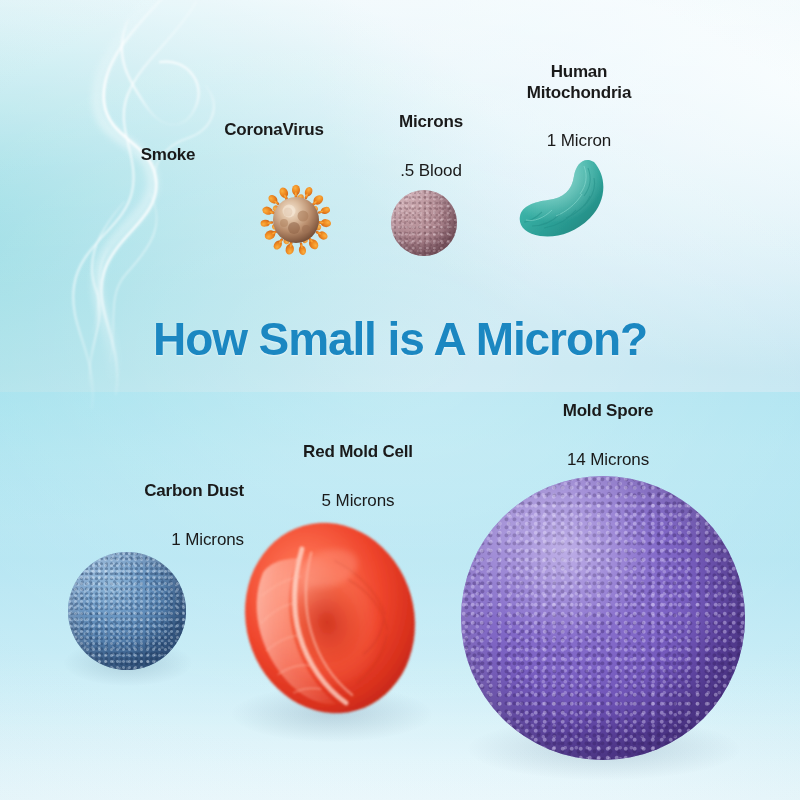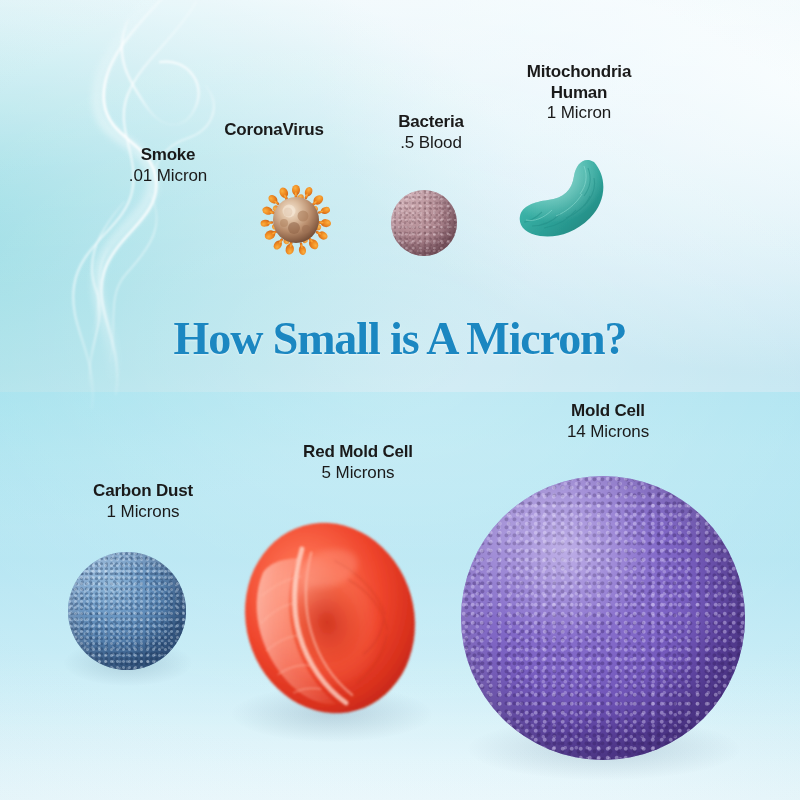--- a/index.html
+++ b/index.html
@@ -62,42 +62,42 @@
     display:block;
     font-weight:bold;
     font-size:17px;
     letter-spacing:-.2px;
   }
   .label .size{
     display:block;
     font-weight:normal;
     font-size:17px;
     letter-spacing:-.1px;
+    margin-top:28px;
   }
   .label.two-line .name{font-size:17px;}
 
   #label-smoke        {left:78px;  top:145px; width:180px;}
   #label-coronavirus  {left:184px; top:120px; width:180px;}
   #label-bacteria     {left:341px; top:112px; width:180px;}
   #label-mitochondria {left:489px; top:62px;  width:180px;}
-  #label-carbon       {left:48px;  top:481px; width:190px;}
+  #label-carbon       {left:54px;  top:481px; width:190px;text-align:right;}
   #label-rbc          {left:263px; top:442px; width:190px;}
   #label-mold         {left:513px; top:401px; width:190px;}
 
   
   #title{
     position:absolute;
     left:0;right:0;top:312px;
     text-align:center;
     font-size:46px;
     font-weight:bold;
     color:#1b87c1;
     letter-spacing:-1.1px;
     text-shadow:0 1px 2px rgba(255,255,255,.55);
-    font-family:Liberation Serif, serif;
   }
 
   
   .specimen{position:absolute;}
 
   
   #spec-coronavirus{left:258px;top:182px;width:76px;height:76px;}
 
   
   #spec-bacteria{left:391px;top:190px;width:66px;height:66px;}
@@ -443,48 +443,47 @@
   </div>
 
   <div class="shadow-soft" style="left:468px;top:718px;width:272px;height:62px;"></div>
 
   <div class="specimen" id="spec-mold">
     <div class="mold-ball"></div>
   </div>
 
   <div class="label" id="label-smoke">
     <span class="name">Smoke</span>
-    <span class="size">.01 Micron</span>
   </div>
 
   <div class="label" id="label-coronavirus">
     <span class="name">CoronaVirus</span>
   </div>
 
   <div class="label" id="label-bacteria">
-    <span class="name">Bacteria</span>
+    <span class="name">Microns</span>
     <span class="size">.5 Blood</span>
   </div>
 
   <div class="label two-line" id="label-mitochondria">
+    <span class="name">Human</span>
     <span class="name">Mitochondria</span>
-    <span class="name">Human</span>
     <span class="size">1 Micron</span>
   </div>
 
   <div class="label" id="label-carbon">
     <span class="name">Carbon Dust</span>
     <span class="size">1 Microns</span>
   </div>
 
   <div class="label" id="label-rbc">
     <span class="name">Red Mold Cell</span>
     <span class="size">5 Microns</span>
   </div>
 
   <div class="label" id="label-mold">
-    <span class="name">Mold Cell</span>
+    <span class="name">Mold Spore</span>
     <span class="size">14 Microns</span>
   </div>
 
   <div id="title">How Small is A Micron?</div>
 
 </div>
 
 </body></html>

